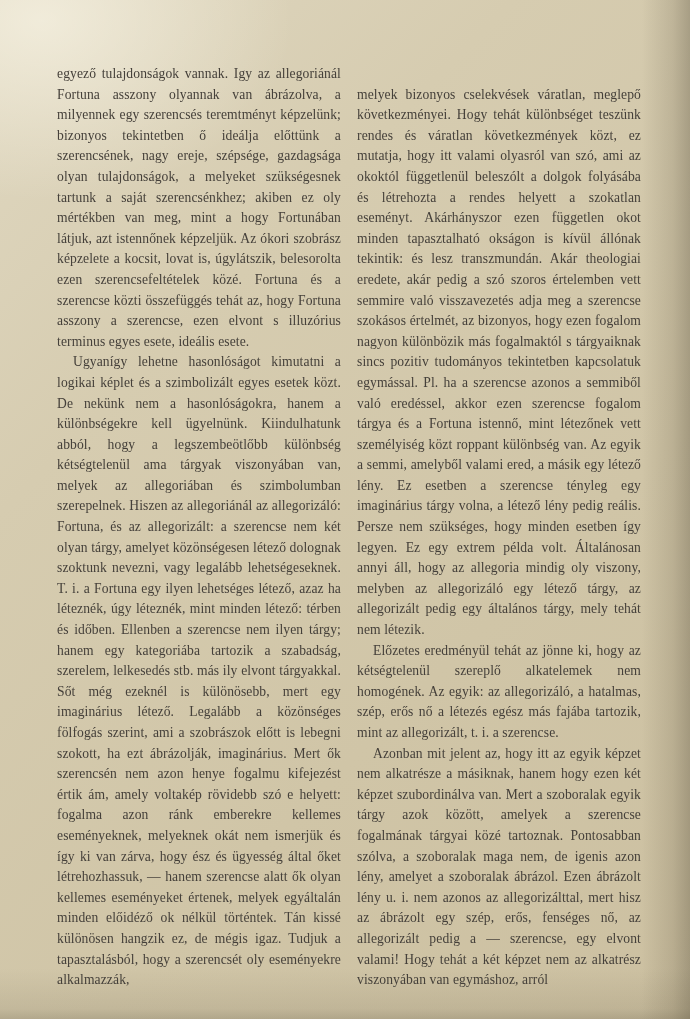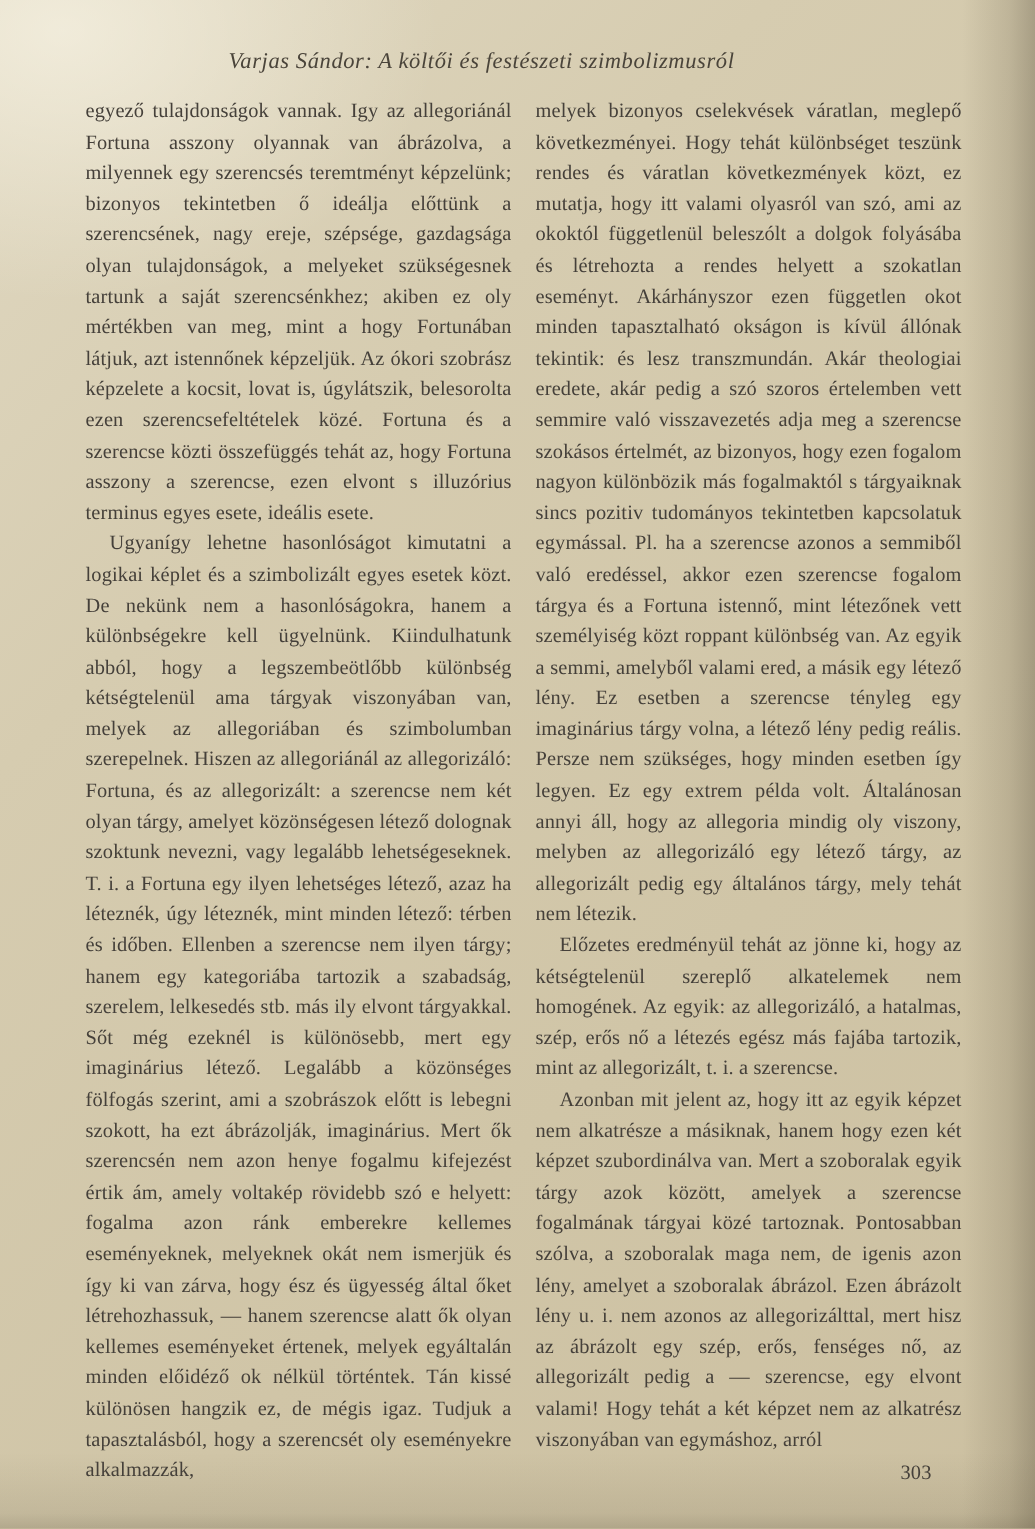--- a/index.html
+++ b/index.html
@@ -27,20 +27,21 @@
     font-size: 15px;
     letter-spacing: 0.4px;
     color: #4a443a;
   }
   .columns {
     position: absolute;
     top: 64px; left: 57px;
     width: 585px;
     display: flex;
     gap: 16px;
+    align-items: flex-end;
   }
   .col {
     width: 284px;
     font-size: 13.6px;
     line-height: 20.6px;
     color: #45403a;
     text-align: justify;
     letter-spacing: 0.1px;
   }
   .col p { margin: 0; }
@@ -50,28 +51,26 @@
     padding-right: 20px;
     margin-top: 2px;
     font-size: 13.6px;
     color: #45403a;
   }
 </style>
 </head>
 <body>
 
 <div class="scan">
-  <div class="header">Varjas Sándor: A költői és festészeti szimbolizmusról</div>
 
   <div class="columns">
     <div class="col">
       <p>egyező tulajdonságok vannak. Igy az allegoriánál Fortuna asszony olyannak van ábrázolva, a milyennek egy szerencsés teremtményt képzelünk; bizonyos tekintetben ő ideálja előttünk a szerencsének, nagy ereje, szépsége, gazdagsága olyan tulajdonságok, a melyeket szükségesnek tartunk a saját szerencsénkhez; akiben ez oly mértékben van meg, mint a hogy Fortunában látjuk, azt istennőnek képzeljük. Az ókori szobrász képzelete a kocsit, lovat is, úgylátszik, belesorolta ezen szerencsefeltételek közé. Fortuna és a szerencse közti összefüggés tehát az, hogy Fortuna asszony a szerencse, ezen elvont s illuzórius terminus egyes esete, ideális esete.</p>
       <p class="indent">Ugyanígy lehetne hasonlóságot kimutatni a logikai képlet és a szimbolizált egyes esetek közt. De nekünk nem a hasonlóságokra, hanem a különbségekre kell ügyelnünk. Kiindulhatunk abból, hogy a legszembeötlőbb különbség kétségtelenül ama tárgyak viszonyában van, melyek az allegoriában és szimbolumban szerepelnek. Hiszen az allegoriánál az allegorizáló: Fortuna, és az allegorizált: a szerencse nem két olyan tárgy, amelyet közönségesen létező dolognak szoktunk nevezni, vagy legalább lehetségeseknek. T. i. a Fortuna egy ilyen lehetséges létező, azaz ha léteznék, úgy léteznék, mint minden létező: térben és időben. Ellenben a szerencse nem ilyen tárgy; hanem egy kategoriába tartozik a szabadság, szerelem, lelkesedés stb. más ily elvont tárgyakkal. Sőt még ezeknél is különösebb, mert egy imaginárius létező. Legalább a közönséges fölfogás szerint, ami a szobrászok előtt is lebegni szokott, ha ezt ábrázolják, imaginárius. Mert ők szerencsén nem azon henye fogalmu kifejezést értik ám, amely voltakép rövidebb szó e helyett: fogalma azon ránk emberekre kellemes eseményeknek, melyeknek okát nem ismerjük és így ki van zárva, hogy ész és ügyesség által őket létrehozhassuk, — hanem szerencse alatt ők olyan kellemes eseményeket értenek, melyek egyáltalán minden előidéző ok nélkül történtek. Tán kissé különösen hangzik ez, de mégis igaz. Tudjuk a tapasztalásból, hogy a szerencsét oly eseményekre alkalmazzák,</p>
     </div>
 
     <div class="col">
       <p>melyek bizonyos cselekvések váratlan, meglepő következményei. Hogy tehát különbséget teszünk rendes és váratlan következmények közt, ez mutatja, hogy itt valami olyasról van szó, ami az okoktól függetlenül beleszólt a dolgok folyásába és létrehozta a rendes helyett a szokatlan eseményt. Akárhányszor ezen független okot minden tapasztalható okságon is kívül állónak tekintik: és lesz transzmundán. Akár theologiai eredete, akár pedig a szó szoros értelemben vett semmire való visszavezetés adja meg a szerencse szokásos értelmét, az bizonyos, hogy ezen fogalom nagyon különbözik más fogalmaktól s tárgyaiknak sincs pozitiv tudományos tekintetben kapcsolatuk egymással. Pl. ha a szerencse azonos a semmiből való eredéssel, akkor ezen szerencse fogalom tárgya és a Fortuna istennő, mint létezőnek vett személyiség közt roppant különbség van. Az egyik a semmi, amelyből valami ered, a másik egy létező lény. Ez esetben a szerencse tényleg egy imaginárius tárgy volna, a létező lény pedig reális. Persze nem szükséges, hogy minden esetben így legyen. Ez egy extrem példa volt. Általánosan annyi áll, hogy az allegoria mindig oly viszony, melyben az allegorizáló egy létező tárgy, az allegorizált pedig egy általános tárgy, mely tehát nem létezik.</p>
       <p class="indent">Előzetes eredményül tehát az jönne ki, hogy az kétségtelenül szereplő alkatelemek nem homogének. Az egyik: az allegorizáló, a hatalmas, szép, erős nő a létezés egész más fajába tartozik, mint az allegorizált, t. i. a szerencse.</p>
       <p class="indent">Azonban mit jelent az, hogy itt az egyik képzet nem alkatrésze a másiknak, hanem hogy ezen két képzet szubordinálva van. Mert a szoboralak egyik tárgy azok között, amelyek a szerencse fogalmának tárgyai közé tartoznak. Pontosabban szólva, a szoboralak maga nem, de igenis azon lény, amelyet a szoboralak ábrázol. Ezen ábrázolt lény u. i. nem azonos az allegorizálttal, mert hisz az ábrázolt egy szép, erős, fenséges nő, az allegorizált pedig a — szerencse, egy elvont valami! Hogy tehát a két képzet nem az alkatrész viszonyában van egymáshoz, arról</p>
-      <div class="pagenum">303</div>
     </div>
   </div>
 </div>
 
 </body></html>

